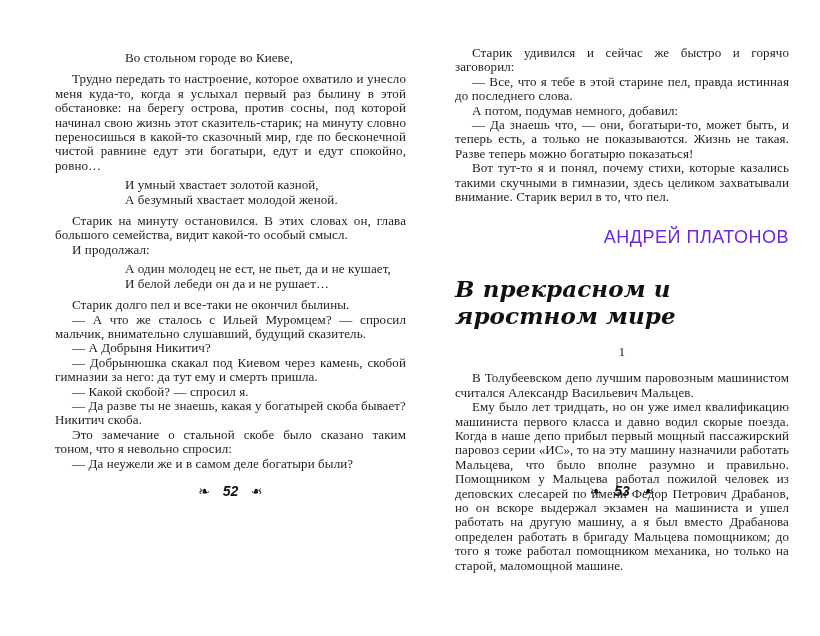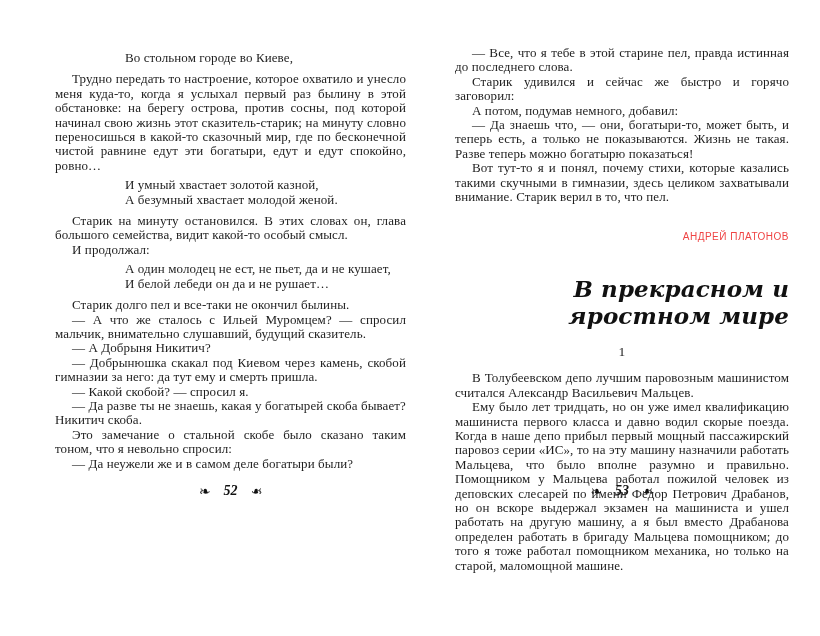--- a/index.html
+++ b/index.html
@@ -42,28 +42,28 @@
   .verse {
     margin: 5px 0 7px 70px;
     text-align: left;
   }
   .verse-line { white-space: nowrap; }
 
   .author {
     margin: 26px 0 0 0;
     text-align: right;
     font-family: "Liberation Sans", sans-serif;
-    font-size: 10px;
+    font-size: 18px;
     letter-spacing: 0.5px;
-    color: #ef4444;
+    color: #6d28d9;
     text-indent: 0;
   }
   .title {
     margin: 30px 0 0 0;
-    text-align: right;
+    text-align: left;
     font-family: "DejaVu Serif", serif;
     font-style: italic;
     font-weight: bold;
     font-size: 23px;
     line-height: 27px;
     color: #111;
     text-indent: 0;
   }
   .section {
     margin: 16px 0 12px 0;
@@ -77,21 +77,21 @@
     bottom: 42px;
     height: 18px;
     display: flex;
     align-items: center;
     justify-content: center;
     gap: 13px;
   }
   .page-left  .footer { left: 55px; right: 4px; }
   .page-right .footer { left: 45px; right: 31px; }
   .page-num {
-    font-family: Liberation Serif, serif;
+    font-family: Liberation Sans, sans-serif;
     font-style: italic;
     font-weight: bold;
     font-size: 14px;
     color: #111;
   }
   .ornament {
     font-family: "DejaVu Sans", sans-serif;
     font-size: 14px;
     color: #111;
     line-height: 1;
@@ -130,22 +130,22 @@
       </div>
     <div class="footer">
       <span class="ornament">❧</span>
       <span class="page-num">52</span>
       <span class="ornament mirrored">❧</span>
     </div>
   </div>
 
   <div class="page page-right">
     <div class="content">
+        <p class="para">Старик удивился и сейчас же быстро и горячо заговорил:</p>
         <p class="para">— Все, что я тебе в этой старине пел, правда истинная до последнего слова.</p>
-        <p class="para">Старик удивился и сейчас же быстро и горячо заговорил:</p>
         <p class="para">А потом, подумав немного, добавил:</p>
         <p class="para">— Да знаешь что, — они, богатыри-то, может быть, и теперь есть, а только не показываются. Жизнь не такая. Разве теперь можно богатырю показаться!</p>
         <p class="para">Вот тут-то я и понял, почему стихи, которые казались такими скучными в гимназии, здесь целиком захватывали внимание. Старик верил в то, что пел.</p>
         <div class="author">АНДРЕЙ ПЛАТОНОВ</div>
         <div class="title">В прекрасном и яростном мире</div>
         <div class="section">1</div>
         <p class="para">В Толубеевском депо лучшим паровозным машинистом считался Александр Васильевич Мальцев.</p>
         <p class="para">Ему было лет тридцать, но он уже имел квалификацию машиниста первого класса и давно водил скорые поезда. Когда в наше депо прибыл первый мощный пассажирский паровоз серии «ИС», то на эту машину назначили работать Мальцева, что было вполне разумно и правильно. Помощником у Мальцева работал пожилой человек из деповских слесарей по имени Федор Петрович Драбанов, но он вскоре выдержал экзамен на машиниста и ушел работать на другую машину, а я был вместо Драбанова определен работать в бригаду Мальцева помощником; до того я тоже работал помощником механика, но только на старой, маломощной машине.</p>
       </div>
     <div class="footer">

